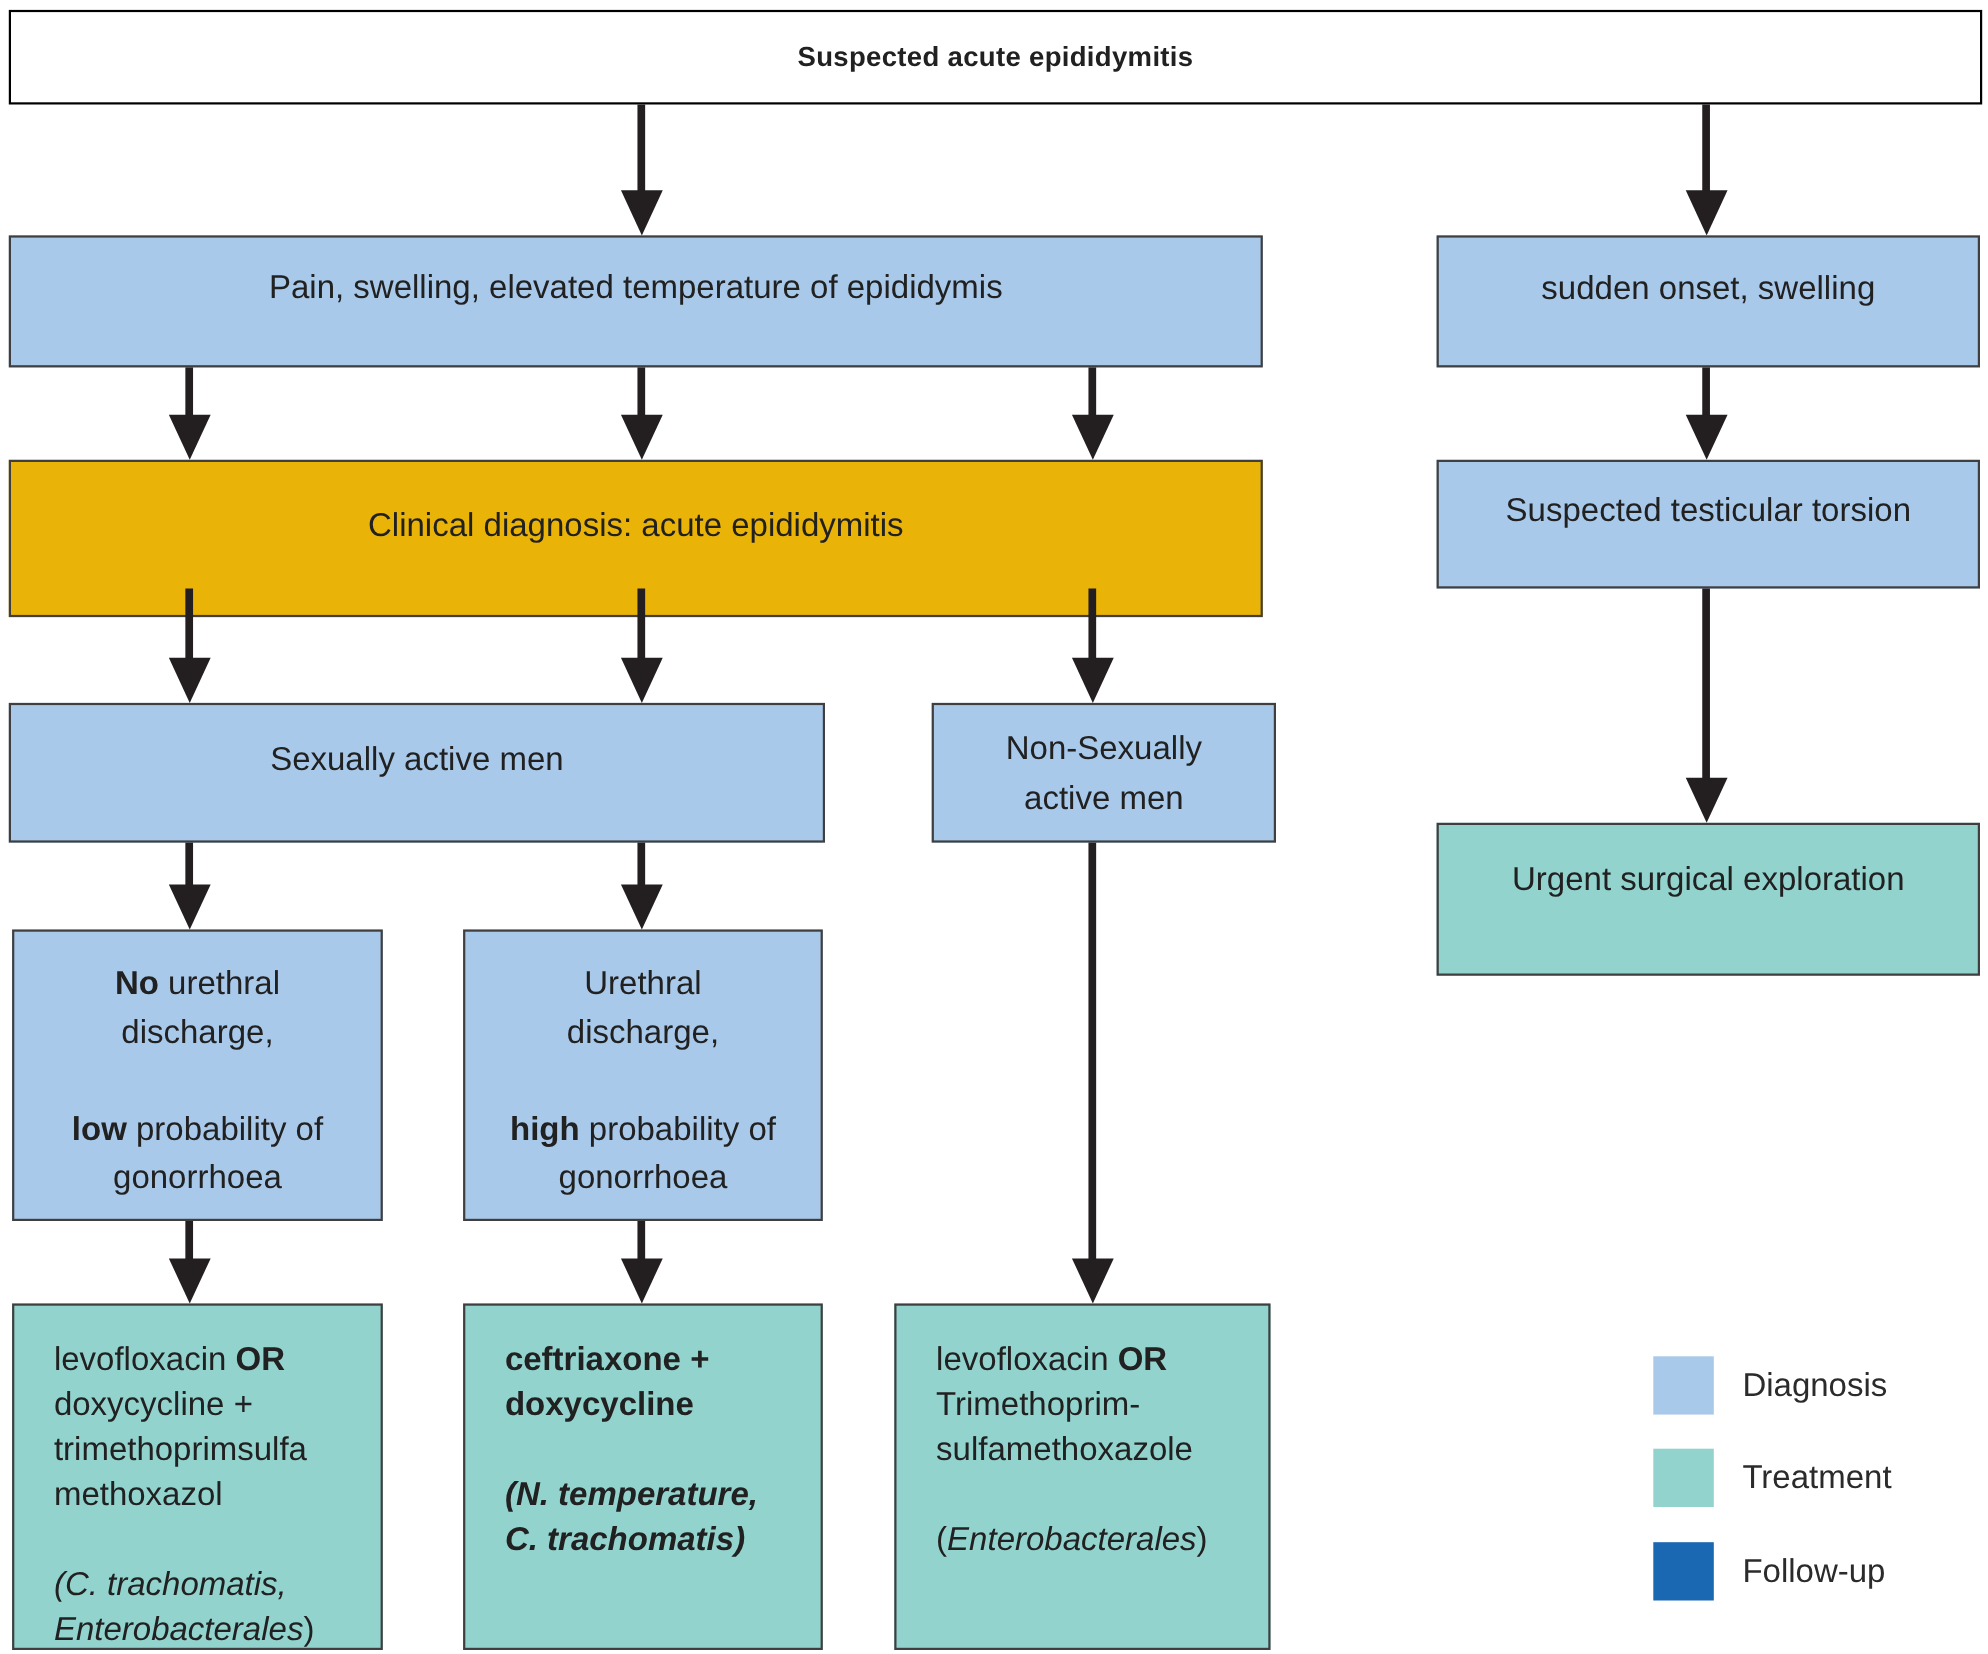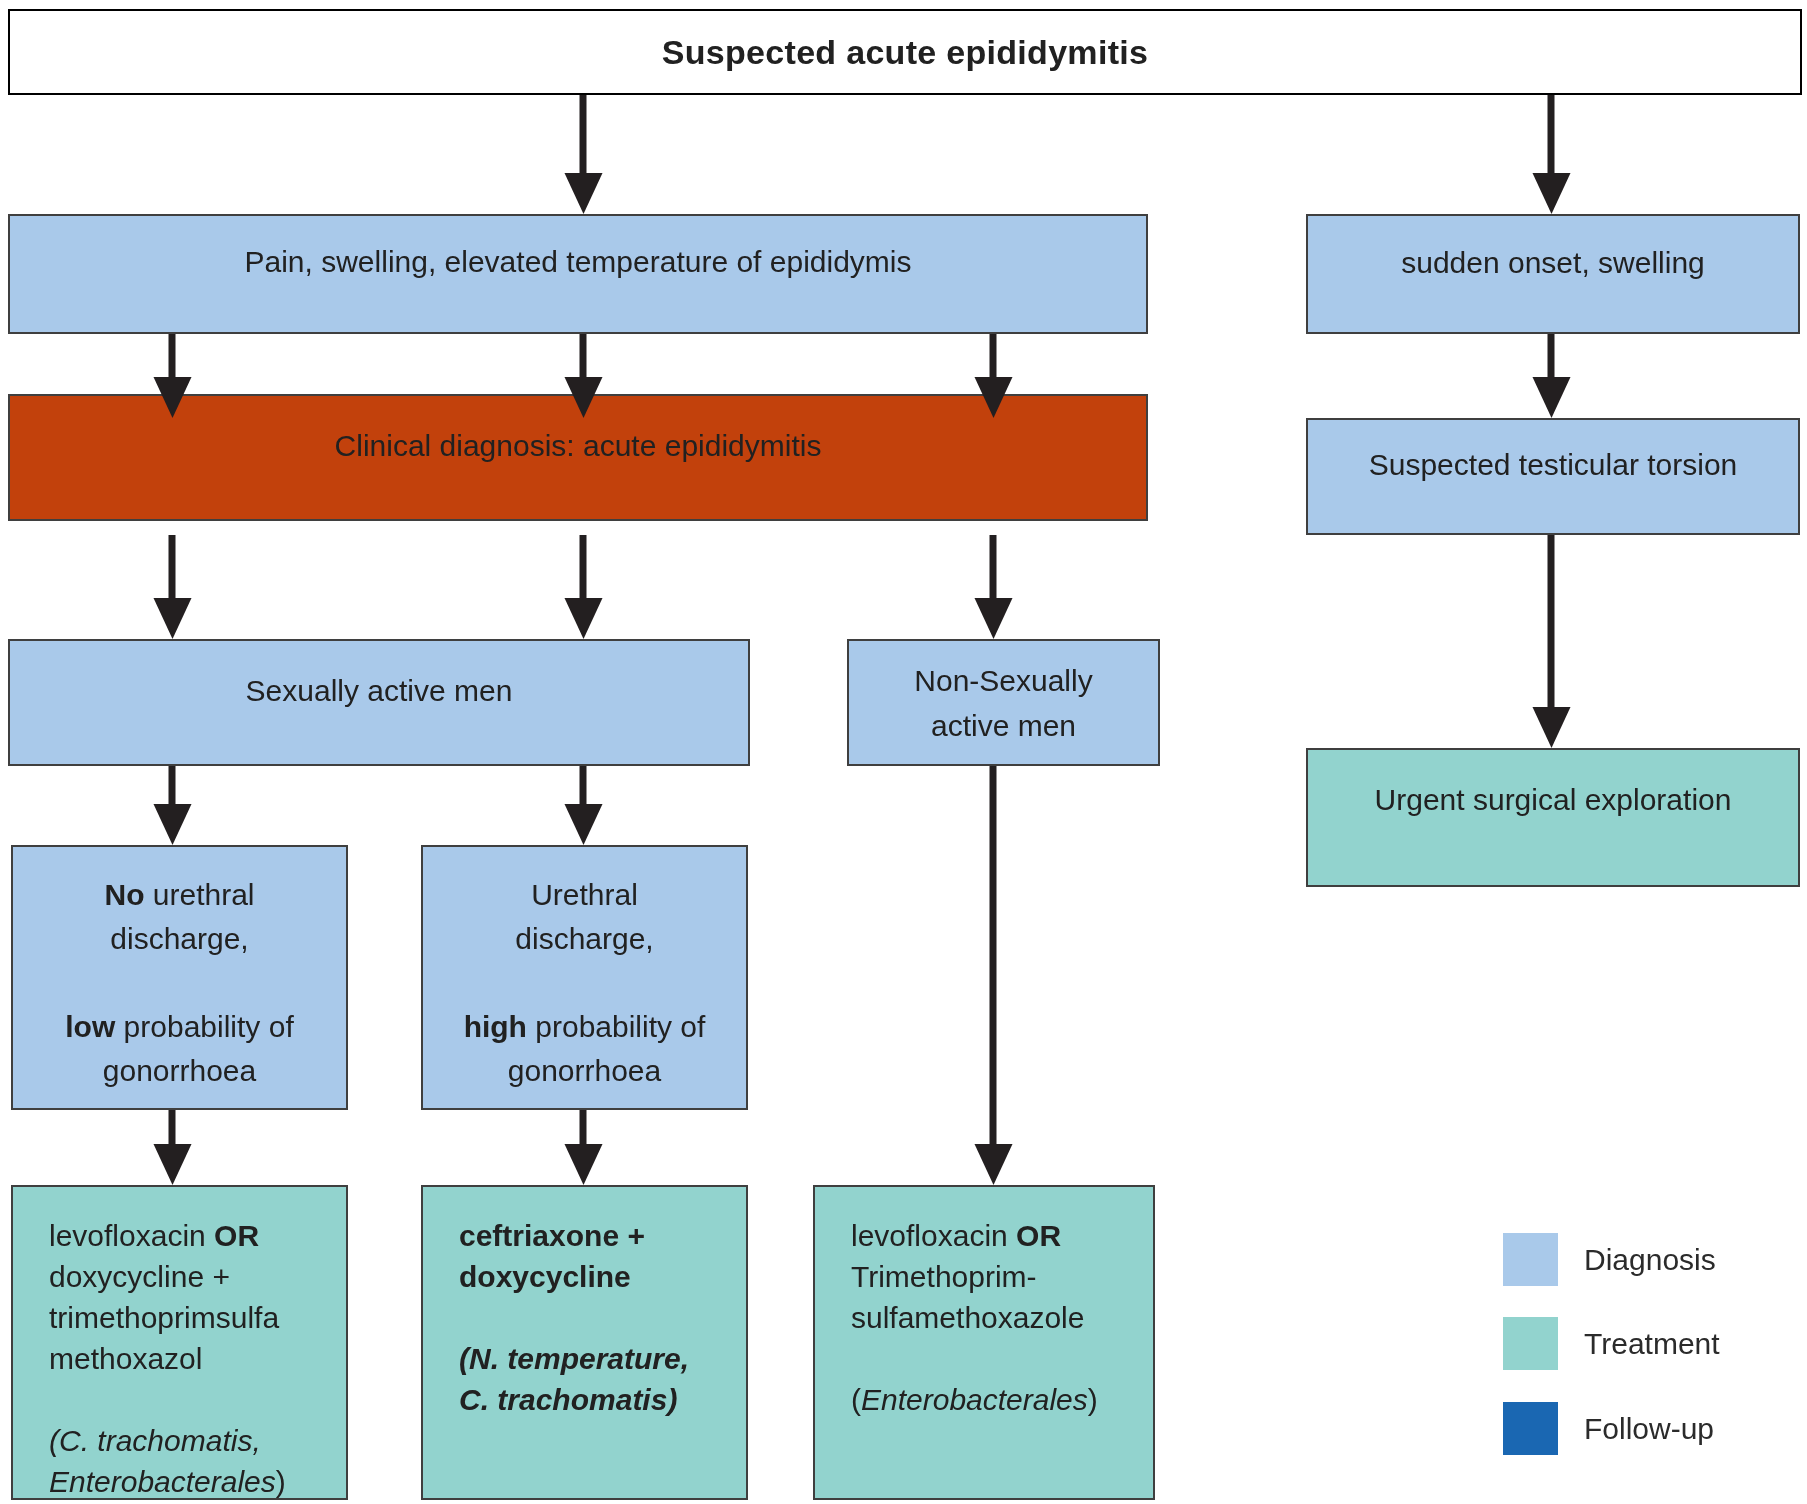--- a/index.html
+++ b/index.html
@@ -8,21 +8,21 @@
     font-family:"Liberation Sans", sans-serif;color:#212121;overflow:hidden;
   }
   .box{
     position:absolute;box-sizing:border-box;border:2px solid #3f3f3f;
     display:flex;flex-direction:column;justify-content:center;align-items:center;
     text-align:center;font-size:30px;line-height:1.38;color:#212121;
   }
   .box .line{display:block;}
   .b{font-weight:bold;}
   .i{font-style:italic;}
-  .title-box{border:2px solid #000000;background:#ffffff;font-weight:bold;font-size:34px;letter-spacing:0.3px;}
+  .title-box{border:2px solid #000000;background:#ffffff;font-weight:bold;font-size:25px;letter-spacing:0.3px;}
   .pad-b{padding-bottom:24px;}
   .urgent{padding-bottom:36px;}
   .prob{justify-content:flex-start;padding-top:26px;}
   .prob .line{line-height:44px;}
   .treat{justify-content:flex-start;align-items:flex-start;text-align:left;padding-top:28px;padding-left:36px;padding-right:10px;}
   .treat .line{line-height:41px;}
   .two-line .line{line-height:45px;}
   
   .arrow{position:absolute;width:7px;background:#231f20;transform:translateX(-50%);}
   .arrow::after{
@@ -42,21 +42,21 @@
 
   <div class="box title-box" style="left:8px;top:9px;width:1794px;height:86px;">Suspected acute epididymitis</div>
 
   <div class="box pad-b" style="left: 8px; top: 214px; width: 1140px; height: 120px; background-color: rgb(169, 201, 234);">
       <div class="line"><span>Pain, swelling, elevated temperature of epididymis</span></div>
     </div>
   <div class="box pad-b two-line" style="left: 1306px; top: 214px; width: 494px; height: 120px; background-color: rgb(169, 201, 234);">
       <div class="line"><span>sudden onset, swelling</span></div>
     </div>
 
-  <div class="box pad-b" style="left: 8px; top: 394px; width: 1140px; height: 127px; background-color: #c2410c;">
+  <div class="box pad-b" style="left: 8px; top: 418px; width: 1140px; height: 143px; background-color: #eab308;">
       <div class="line"><span>Clinical diagnosis: acute epididymitis</span></div>
     </div>
   <div class="box pad-b" style="left: 1306px; top: 418px; width: 494px; height: 117px; background-color: rgb(169, 201, 234);">
       <div class="line"><span>Suspected testicular torsion</span></div>
     </div>
 
   <div class="box pad-b" style="left: 8px; top: 639px; width: 742px; height: 127px; background-color: rgb(169, 201, 234);">
       <div class="line"><span>Sexually active men</span></div>
     </div>
   <div class="box two-line" style="left: 847px; top: 639px; width: 313px; height: 127px; background-color: rgb(169, 201, 234);">

